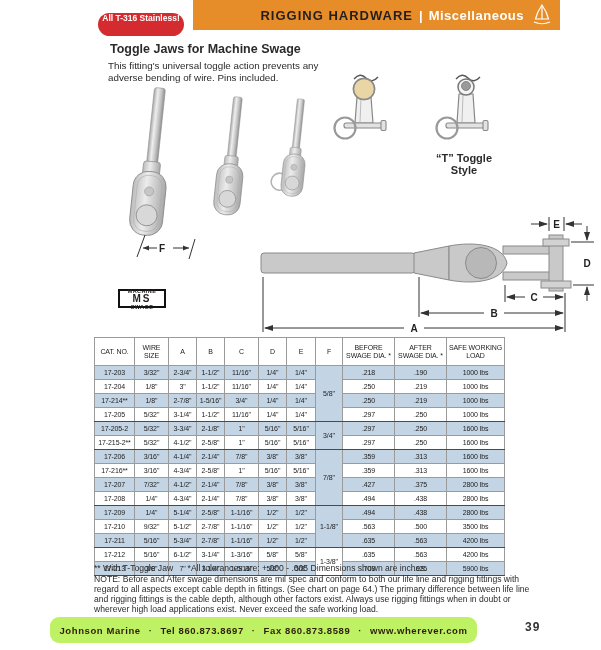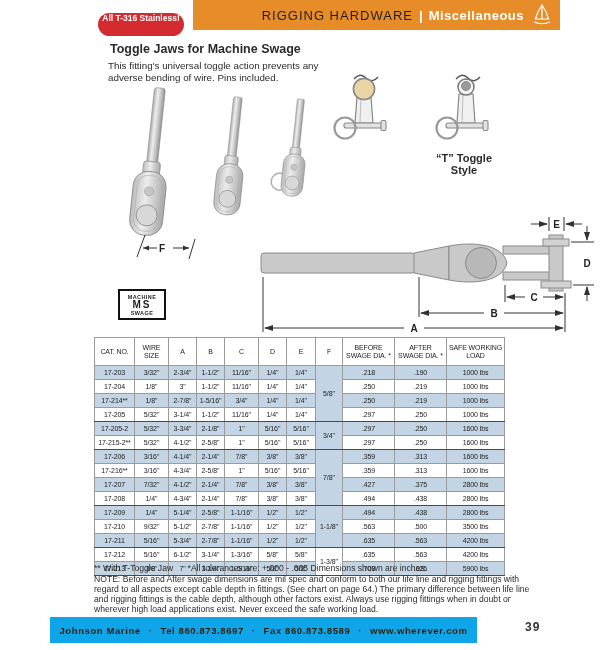--- a/index.html
+++ b/index.html
@@ -2,36 +2,36 @@
 <html><head>
 <meta charset="utf-8">
 <style>
   html,body{margin:0;padding:0;background:#fff;}
   #page{position:relative;width:601px;height:650px;background:#fff;overflow:hidden;
         font-family:"Liberation Sans",sans-serif;color:#231f20;}
 
   
   .hdr-bar{position:absolute;left:193px;top:0;width:367px;height:30px;display:flex;
            align-items:center;justify-content:flex-end;padding-right:8px;box-sizing:border-box;}
-  .hdr-brand{font-weight:normal;font-size:13px;letter-spacing:1px;color:#231f20;}
+  .hdr-brand{font-weight:bold;font-size:13px;letter-spacing:1px;color:#231f20;}
   .hdr-sep{font-weight:bold;font-size:13px;color:#fff;margin:0 6px;}
   .hdr-section{font-weight:bold;font-size:13px;color:#fff;letter-spacing:.5px;margin-right:8px;}
   .badge-red{position:absolute;left:98px;top:13px;width:86px;height:23px;border-radius:12px;
              display:flex;align-items:flex-start;justify-content:center;color:#fff;
              font-size:8.5px;font-weight:bold;}
 
   
   .title{position:absolute;left:110px;top:42px;font-size:12.5px;font-weight:bold;color:#2b2b2b;}
   .desc{position:absolute;left:108px;top:60px;width:238px;font-size:9.8px;line-height:11.5px;color:#2b2b2b;}
 
   
   .style-label{position:absolute;font-size:11px;font-weight:bold;color:#2b2b2b;text-align:center;}
 
   
-  .ms-badge{position:absolute;left:118px;top:289px;width:48px;height:31px;border:2px solid #111;
+  .ms-badge{position:absolute;left:118px;top:289px;width:48px;height:19px;border:2px solid #111;
             box-sizing:border-box;display:flex;flex-direction:column;align-items:center;justify-content:center;
             background:#fff;}
   .ms-badge .s{font-size:5.5px;font-weight:bold;letter-spacing:.4px;line-height:6px;}
   .ms-badge .b{font-size:10px;font-weight:bold;letter-spacing:2px;line-height:10px;}
 
   
   .spec-wrap{position:absolute;left:94px;top:337px;}
   table.spec{border-collapse:collapse;table-layout:fixed;width:410px;font-size:7px;color:#222;
              border:1px solid #4a4a4a;}
   table.spec th,table.spec td{border:0.6px solid #9b9b9b;text-align:center;padding:0 1px;
@@ -418,21 +418,21 @@
         </tbody>
     </table>
   </div>
 
   <div class="fn-line">
     <span>** With T-Toggle Jaw</span><span class="gap"></span>
     <span>*All tolerances are: +.000 - .005 Dimensions shown are inches.</span>
   </div>
   <div class="note">NOTE: Before and After swage dimensions are mil spec and conform to both our life line and rigging fittings with regard to all aspects except cable depth in fittings. (See chart on page 64.) The primary difference between life line and rigging fittings is the cable depth, although other factors exist. Always use rigging fittings when in doubt or wherever high load applications exist. Never exceed the safe working load.</div>
 
-  <div class="footer-bar" style="background:#0ea5e9;">
+  <div class="footer-bar" style="background:#bef264;border-radius:9px;">
     <span>Johnson Marine</span>
     <span>·</span>
     <span>Tel 860.873.8697</span>
     <span>·</span>
     <span>Fax 860.873.8589</span>
     <span>·</span>
     <span>www.wherever.com</span>
   </div>
   <div class="page-num">39</div>
 

